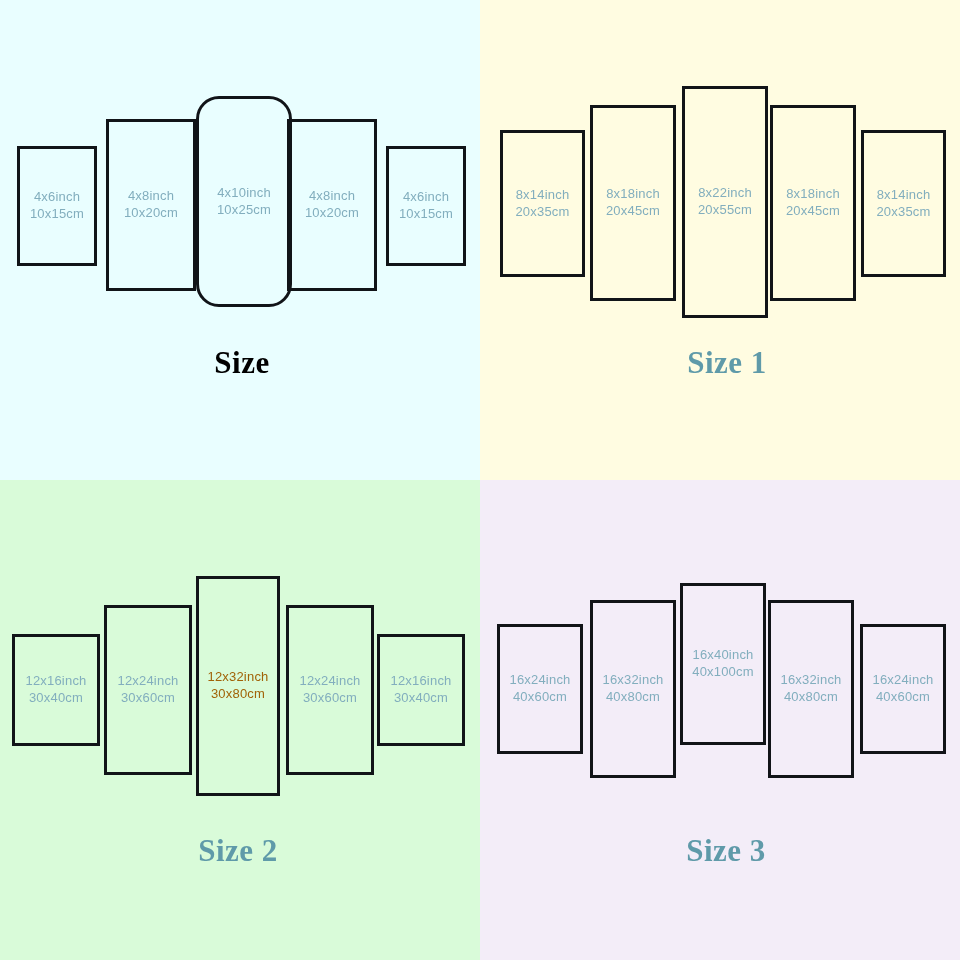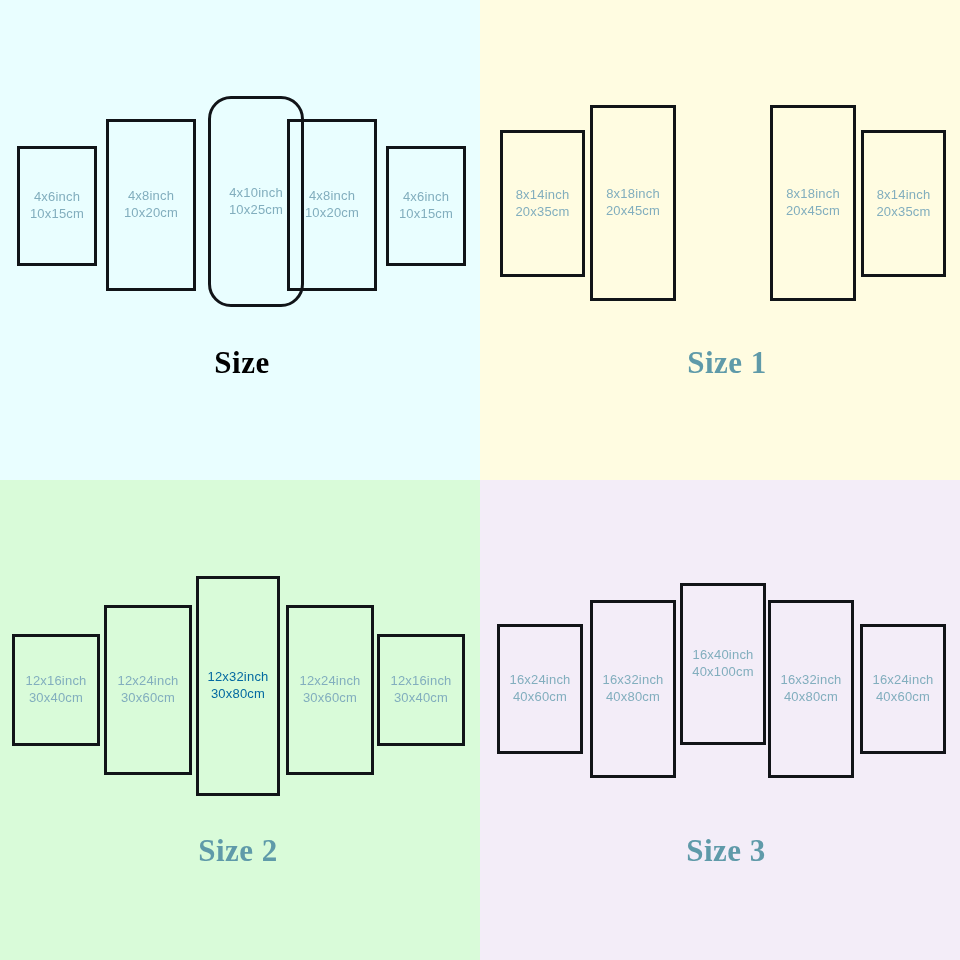--- a/index.html
+++ b/index.html
@@ -73,21 +73,21 @@
             <span class="line">4x6inch</span>
             <span class="line">10x15cm</span>
           </div>
         </div>
         <div class="panel" style="left: 106px; top: 119px; width: 90px; height: 172px; border-color: rgb(17, 20, 24);">
           <div class="panel-label" style="color: rgb(130, 174, 190); font-size: 13px;">
             <span class="line">4x8inch</span>
             <span class="line">10x20cm</span>
           </div>
         </div>
-        <div class="panel" style="left: 208px; top: 96px; width: 96px; height: 211px; border-color: rgb(17, 20, 24); border-radius: 23px;">
+        <div class="panel" style="left: 196px; top: 96px; width: 96px; height: 211px; border-color: rgb(17, 20, 24); border-radius: 23px;">
           <div class="panel-label" style="color: rgb(130, 174, 190); font-size: 13px;">
             <span class="line">4x10inch</span>
             <span class="line">10x25cm</span>
           </div>
         </div>
         <div class="panel" style="left: 287px; top: 119px; width: 90px; height: 172px; border-color: rgb(17, 20, 24);">
           <div class="panel-label" style="color: rgb(130, 174, 190); font-size: 13px;">
             <span class="line">4x8inch</span>
             <span class="line">10x20cm</span>
           </div>
@@ -108,20 +108,26 @@
             <span class="line">8x14inch</span>
             <span class="line">20x35cm</span>
           </div>
         </div>
         <div class="panel" style="left: 110px; top: 105px; width: 86px; height: 196px; border-color: rgb(17, 20, 24);">
           <div class="panel-label" style="color: rgb(130, 174, 190); font-size: 13px;">
             <span class="line">8x18inch</span>
             <span class="line">20x45cm</span>
           </div>
         </div>
+        <div class="panel" style="left: 202px; top: 86px; width: 86px; height: 232px; border-color: rgb(17, 20, 24);">
+          <div class="panel-label" style="color: rgb(130, 174, 190); font-size: 13px;">
+            <span class="line">8x22inch</span>
+            <span class="line">20x55cm</span>
+          </div>
+        </div>
         <div class="panel" style="left: 290px; top: 105px; width: 86px; height: 196px; border-color: rgb(17, 20, 24);">
           <div class="panel-label" style="color: rgb(130, 174, 190); font-size: 13px;">
             <span class="line">8x18inch</span>
             <span class="line">20x45cm</span>
           </div>
         </div>
         <div class="panel" style="left: 381px; top: 130px; width: 85px; height: 147px; border-color: rgb(17, 20, 24);">
           <div class="panel-label" style="color: rgb(130, 174, 190); font-size: 13px;">
             <span class="line">8x14inch</span>
             <span class="line">20x35cm</span>
@@ -138,21 +144,21 @@
             <span class="line">30x40cm</span>
           </div>
         </div>
         <div class="panel" style="left: 104px; top: 125px; width: 88px; height: 170px; border-color: rgb(17, 20, 24);">
           <div class="panel-label" style="color: rgb(130, 174, 190); font-size: 13px;">
             <span class="line">12x24inch</span>
             <span class="line">30x60cm</span>
           </div>
         </div>
         <div class="panel" style="left: 196px; top: 96px; width: 84px; height: 220px; border-color: rgb(17, 20, 24);">
-          <div class="panel-label" style="color: #0369a1; font-size: 13px;">
+          <div class="panel-label" style="color: #a16207; font-size: 13px;">
             <span class="line">12x32inch</span>
             <span class="line">30x80cm</span>
           </div>
         </div>
         <div class="panel" style="left: 286px; top: 125px; width: 88px; height: 170px; border-color: rgb(17, 20, 24);">
           <div class="panel-label" style="color: rgb(130, 174, 190); font-size: 13px;">
             <span class="line">12x24inch</span>
             <span class="line">30x60cm</span>
           </div>
         </div>

